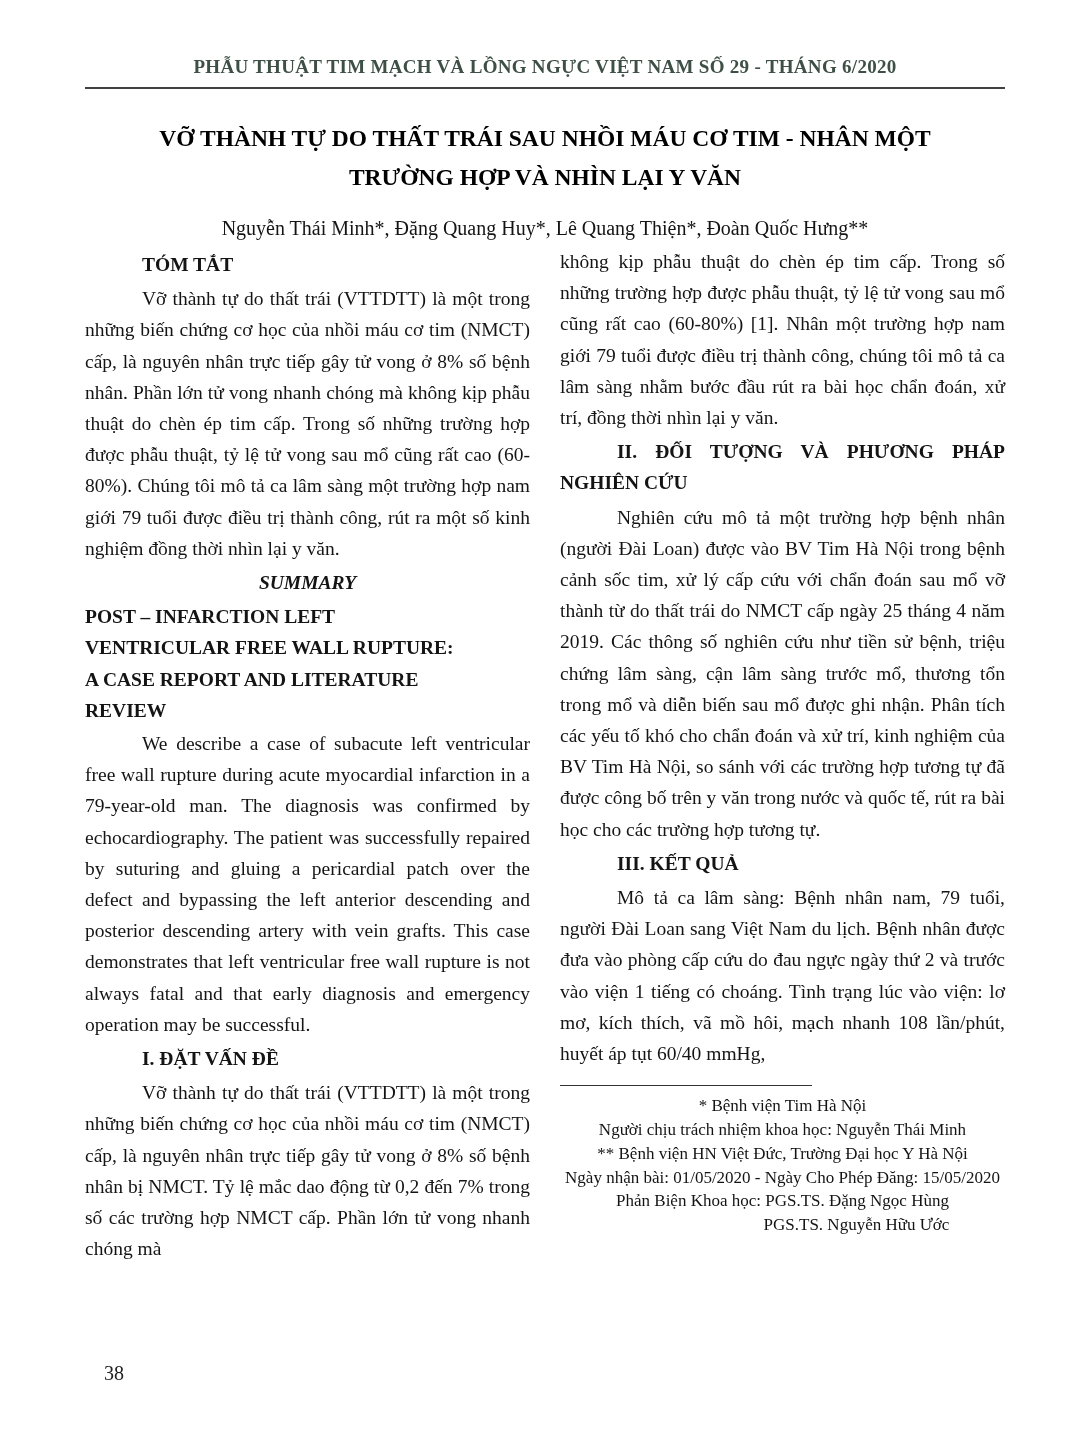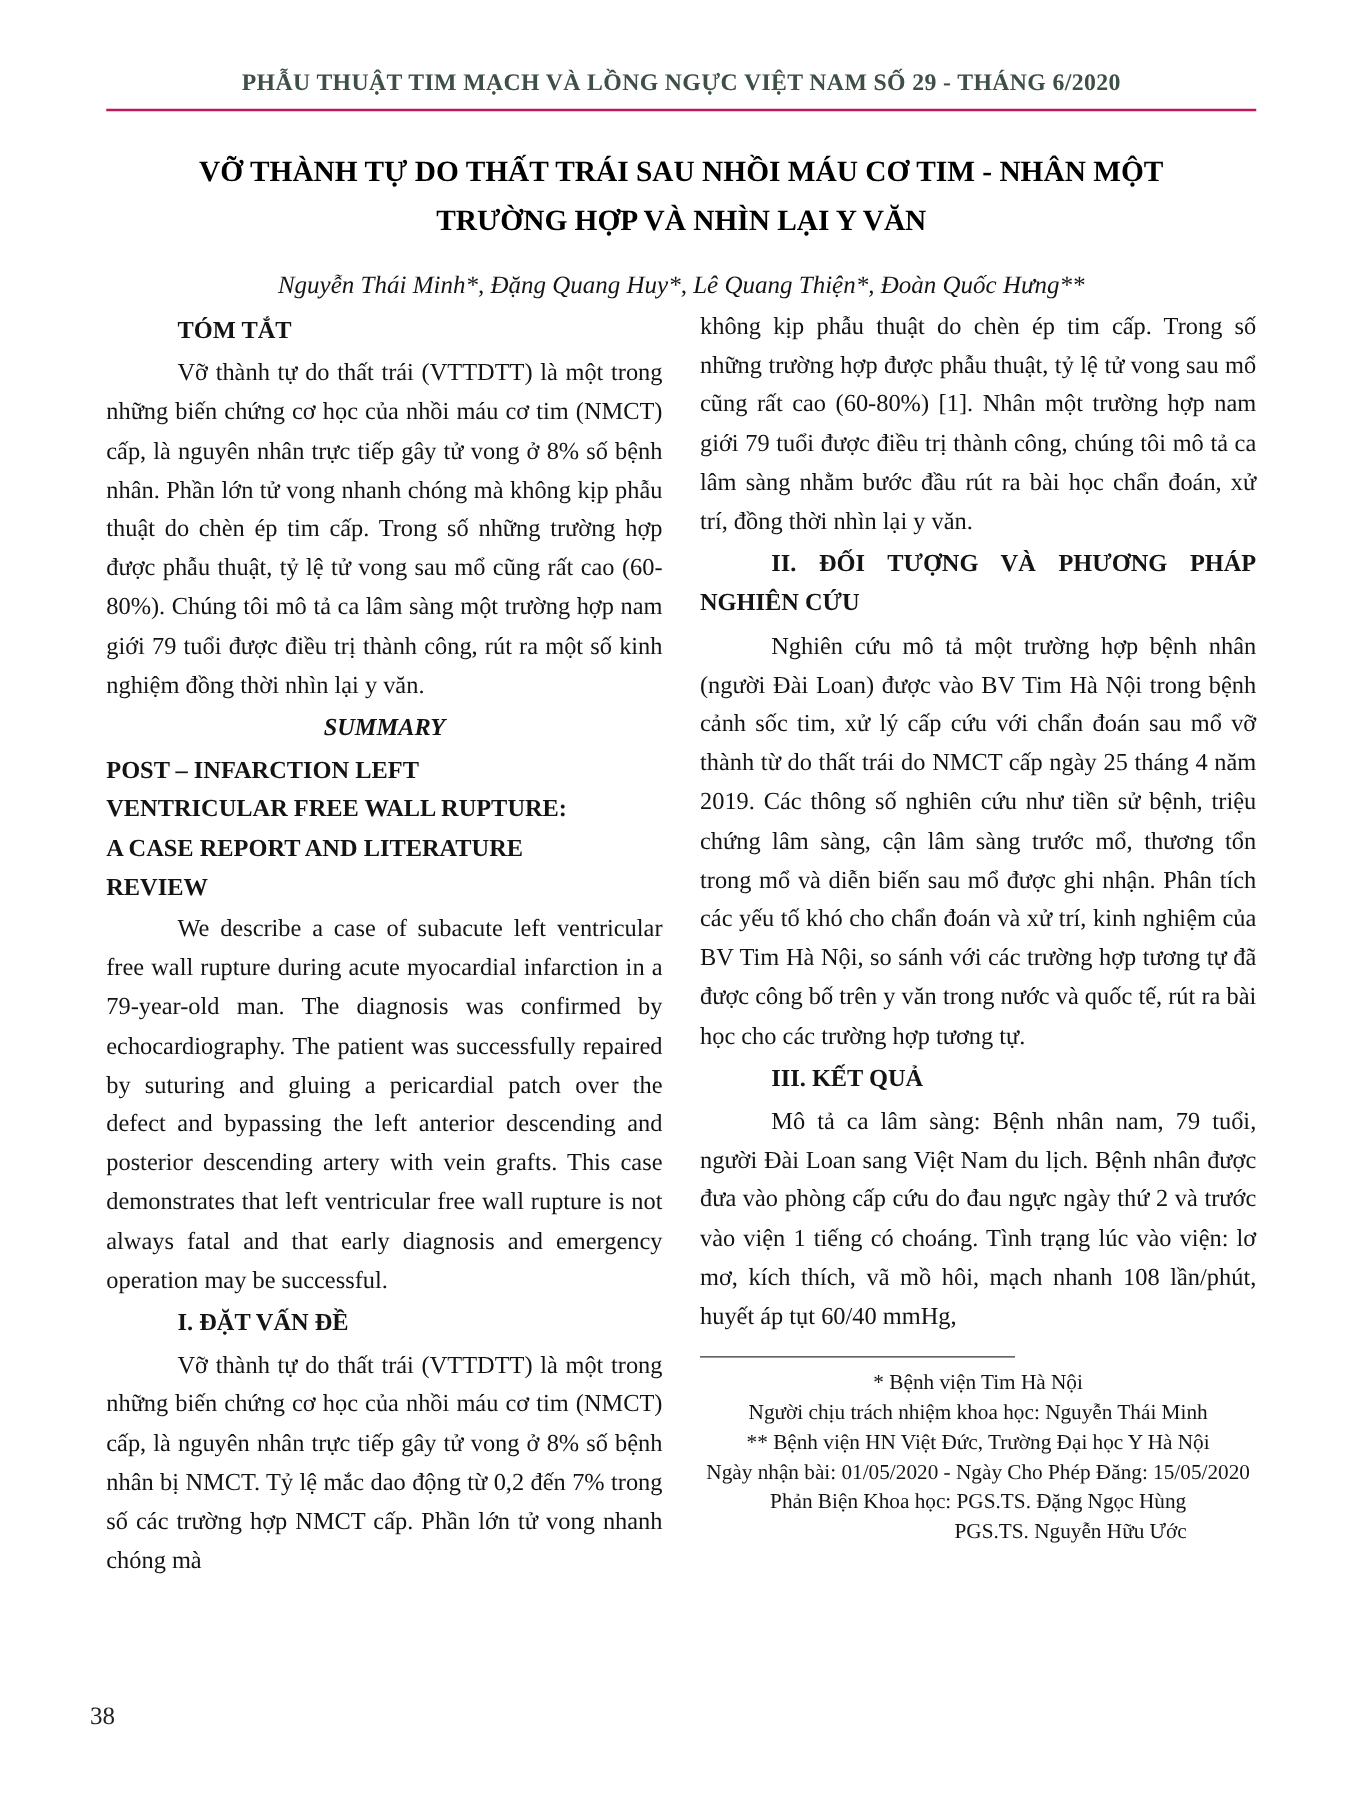--- a/index.html
+++ b/index.html
@@ -14,37 +14,36 @@
   }
   .page { padding: 56px 85px 0 85px; position: relative; height: 100%; }
 
   .journal-header {
     text-align: center;
     font-weight: bold;
     font-size: 19px;
     letter-spacing: 0.3px;
     color: #3e4f45;
     padding-bottom: 9px;
-    border-bottom: 2px solid #be185d;
+    border-bottom: 2px solid #404040;
   }
 
   .article-title {
     margin-top: 30px;
     text-align: center;
     font-weight: bold;
     font-size: 23.5px;
     line-height: 39px;
     white-space: pre-line;
     color: #000;
   }
 
   .authors {
     margin-top: 20px;
     text-align: center;
-    font-style: italic;
     font-size: 20px;
   }
 
   .columns { display: flex; gap: 30px; margin-top: 6px; }
   .col {
     width: 445px;
     font-size: 19.5px;
     line-height: 31.2px;
     text-align: justify;
   }
@@ -79,21 +78,21 @@
   .footnote-rule {
     width: 252px;
     height: 0;
     border-top: 1.5px solid #333;
     margin-bottom: 8px;
   }
   .fn-indent { padding-left: 148px; }
 
   .page-number {
     position: absolute;
-    left: 72px;
+    left: 104px;
     top: 1362px;
     font-size: 20px;
     color: #222;
   }
 </style>
 </head>
 <body>
 
 <div class="page">
 

